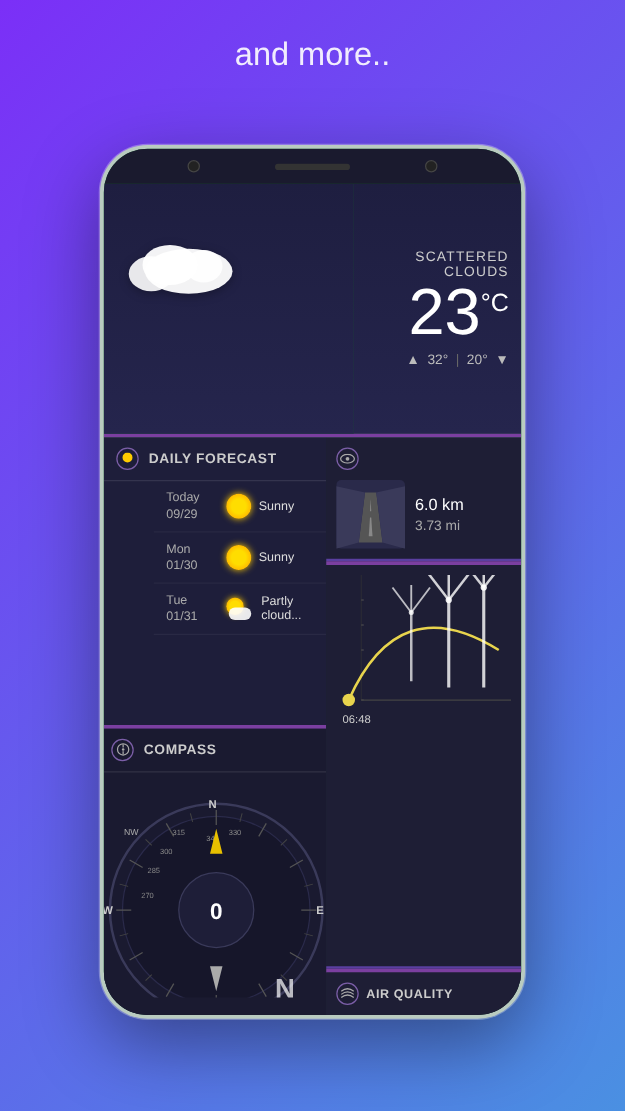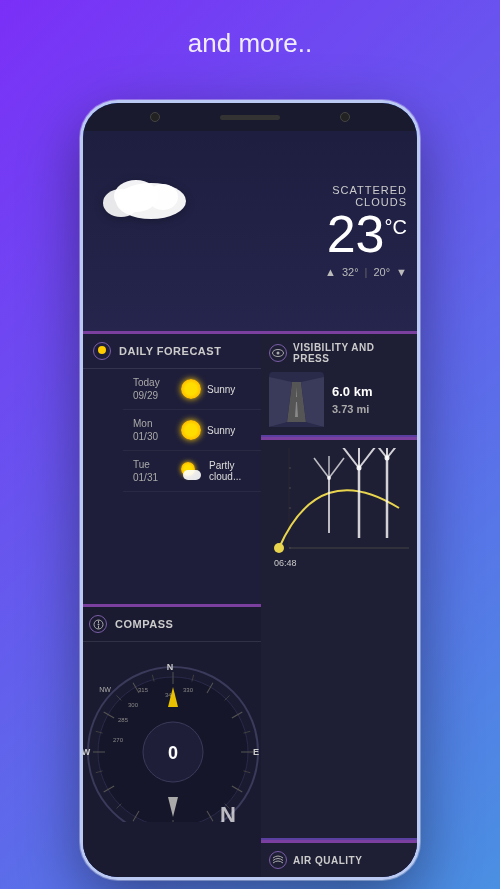--- a/index.html
+++ b/index.html
@@ -26,26 +26,26 @@
       font-size: 26px;
       font-weight: 400;
       opacity: 0.9;
     }
 
     
     .phone-frame {
       position: absolute;
       left: 50%;
       transform: translateX(-50%);
-      top: 100px;
+      top: 116px;
       width: 340px;
-      height: 780px;
+      height: 699px;
       border: 3px solid rgba(255,255,255,0.7);
       border-radius: 38px;
-      background: #1d4ed8;
+      background: #14532d;
       overflow: hidden;
       box-shadow: 0 0 0 1px rgba(255,255,255,0.3), 0 20px 60px rgba(0,0,0,0.4);
     }
 
     
     .phone-top {
       position: absolute;
       top: 0;
       left: 0;
       right: 0;
@@ -227,21 +227,21 @@
 
     .vis-values {
       display: flex;
       flex-direction: column;
       gap: 4px;
     }
 
     .vis-value {
       color: #fff;
       font-size: 13px;
-      font-weight: 700;
+      font-weight: 400;
     }
 
     
     .sun-wind-section {
       background: #1e1e35;
       padding: 8px;
       border-bottom: 2px solid #5a3fa0;
       flex: 1;
     }
 
@@ -560,21 +560,20 @@
       <div class="right-panel">
 
         <div class="visibility-section">
           <div class="vis-header">
             <div class="icon-circle">
               <svg width="12" height="8" viewBox="0 0 12 8">
                 <ellipse cx="6" cy="4" rx="5.5" ry="3.5" fill="none" stroke="#aaa" stroke-width="1"></ellipse>
                 <circle cx="6" cy="4" r="1.5" fill="#aaa"></circle>
               </svg>
             </div>
-            <span class="vis-title">VISIBILITY AND PRESS</span>
           </div>
           <div class="vis-content">
 
             <div class="road-icon">
               <svg width="55" height="55" viewBox="0 0 55 55">
                 <rect width="55" height="55" fill="#2a2a4a" rx="4"></rect>
 
                 <polygon points="18,50 37,50 32,10 23,10" fill="#555"></polygon>
 
                 <polygon points="26,45 29,45 28,30 27,30" fill="#aaa" opacity="0.6"></polygon>

